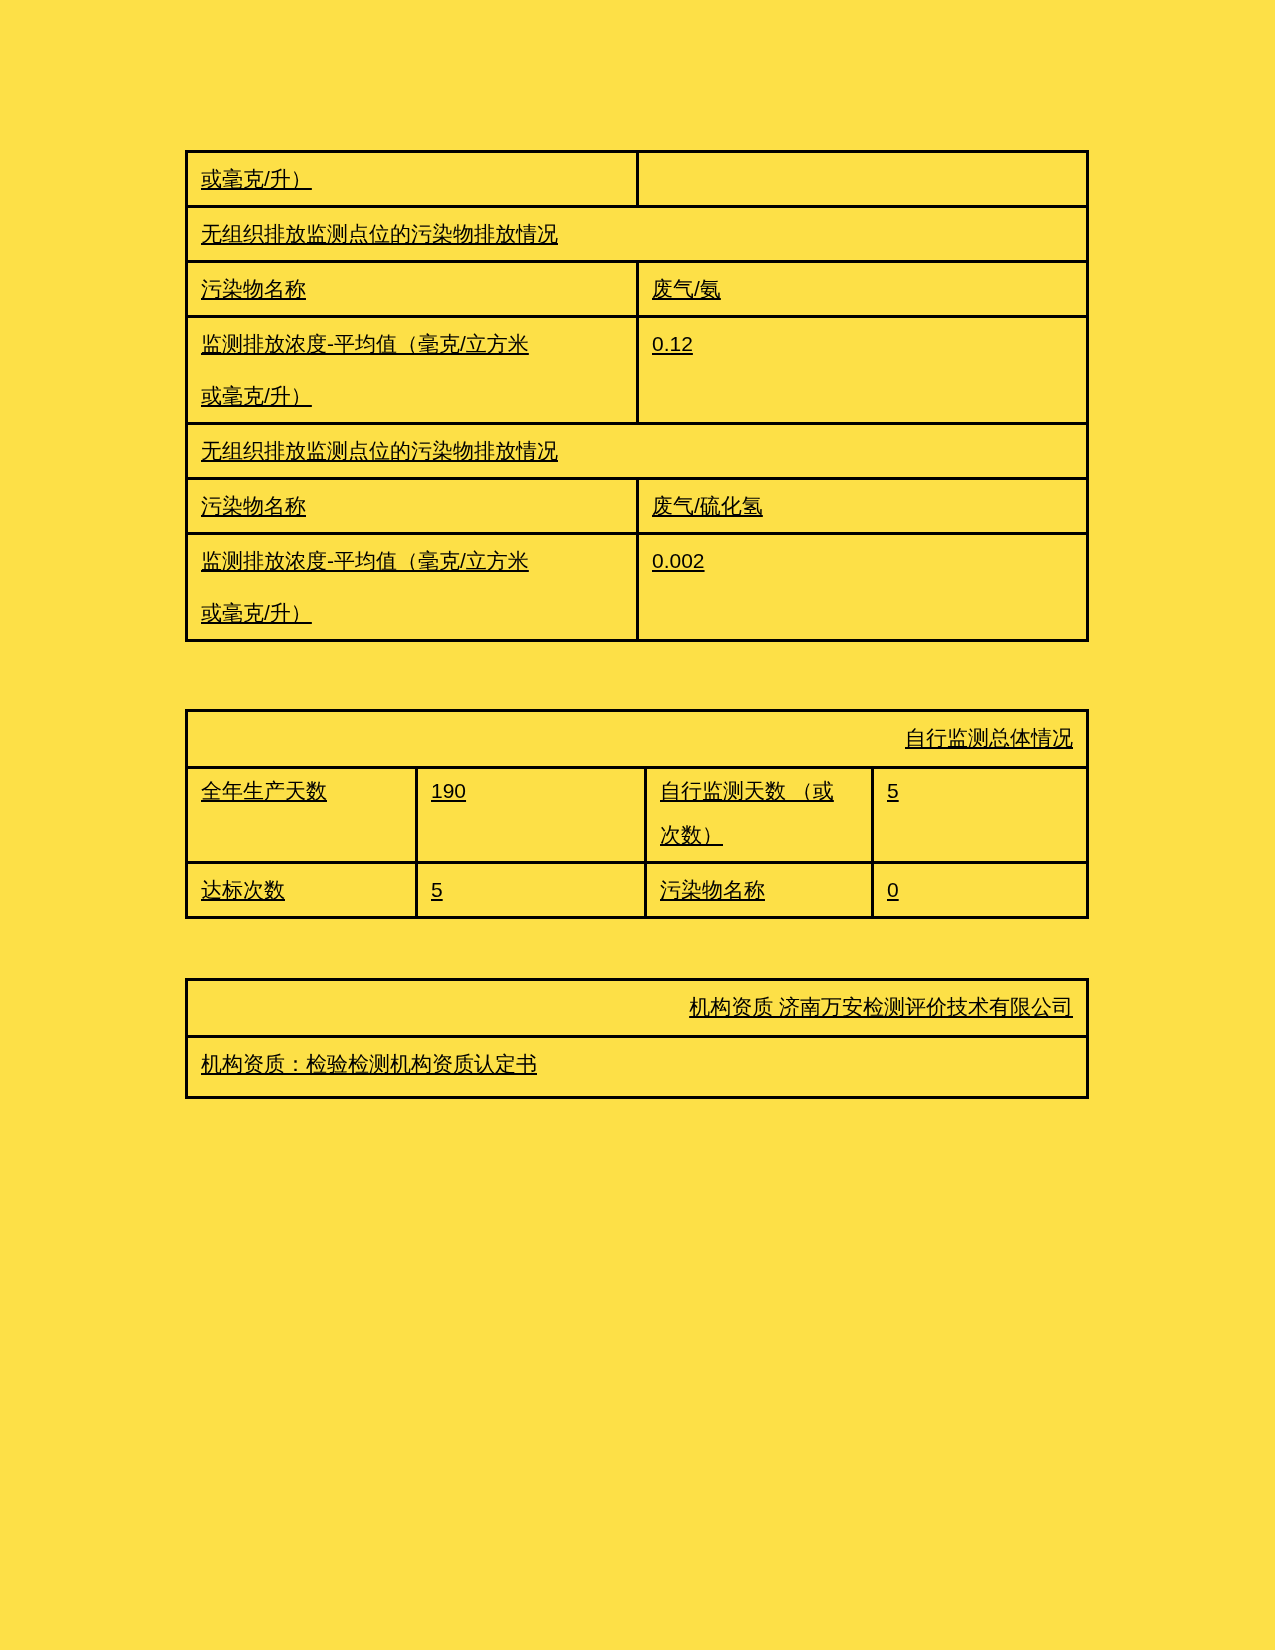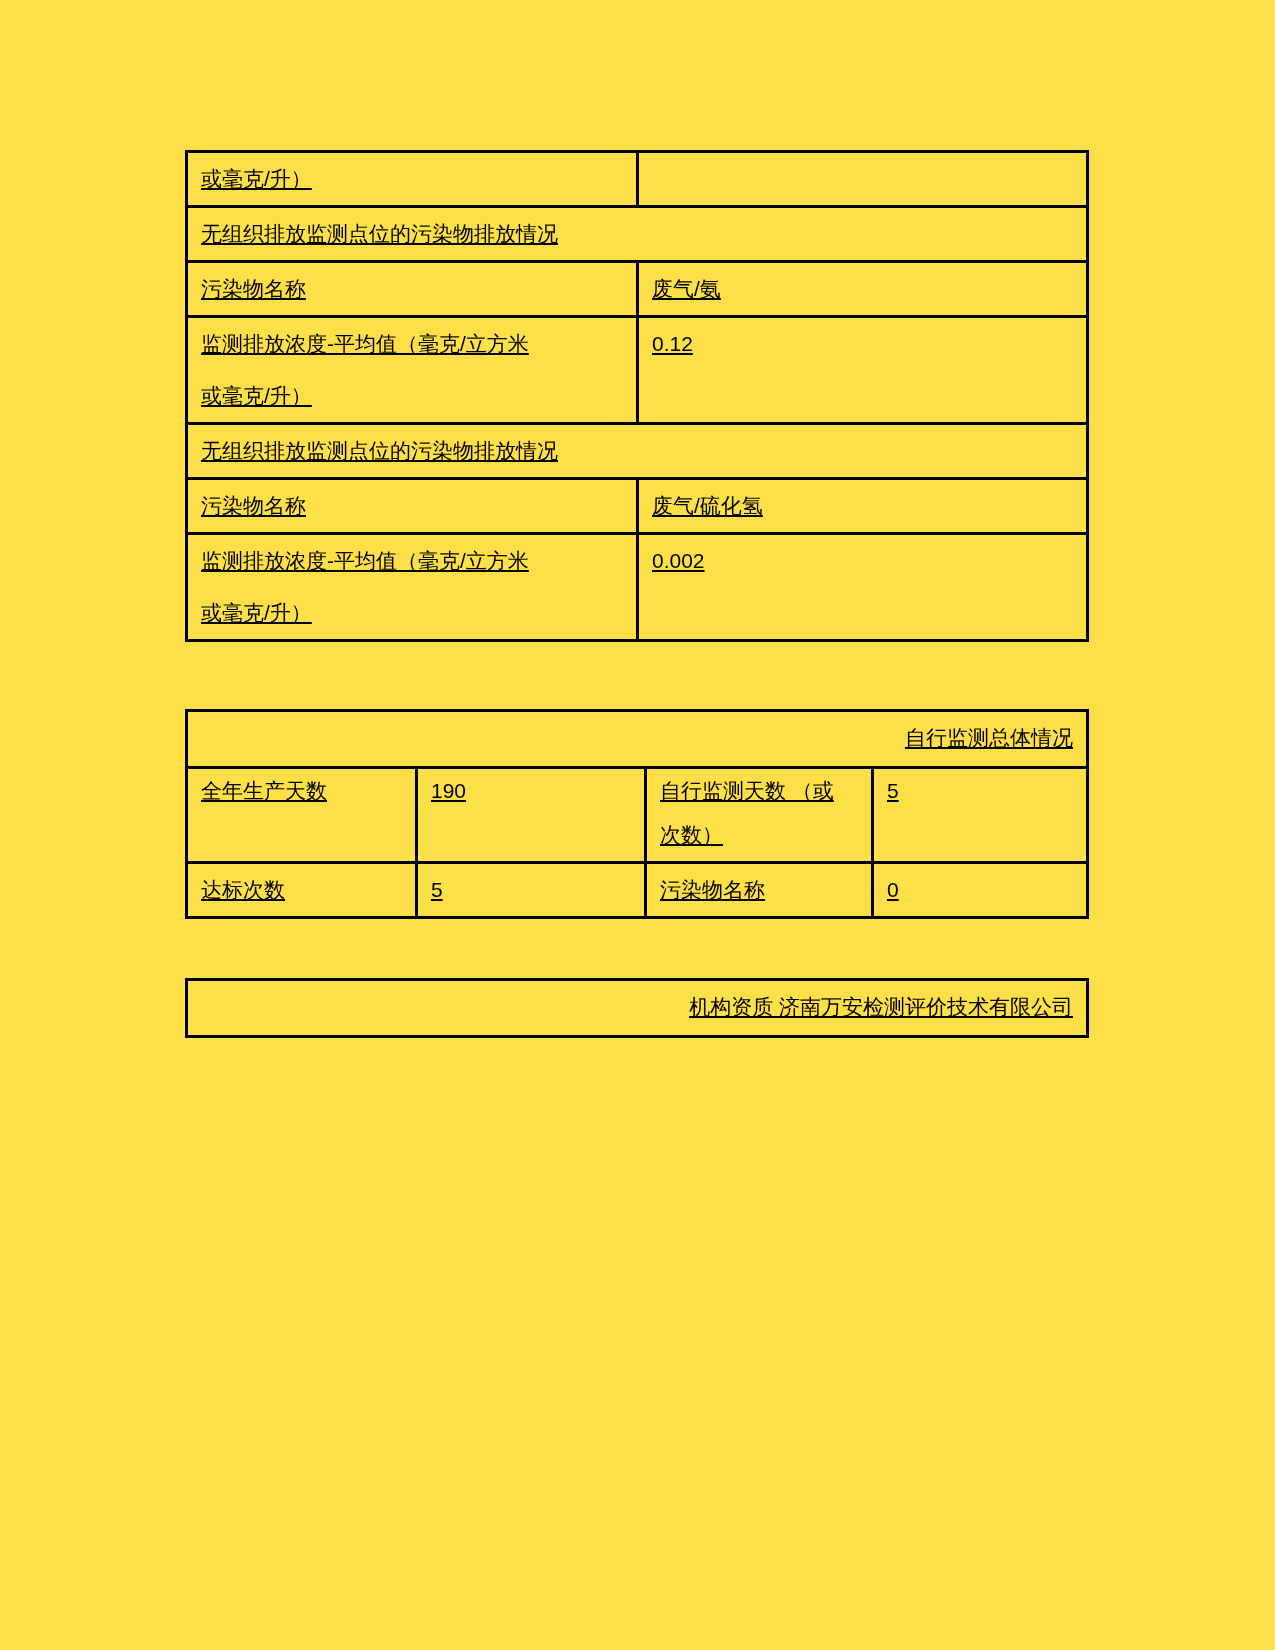--- a/index.html
+++ b/index.html
@@ -120,16 +120,19 @@
   <div class="gap2"></div>
 
   <table class="tbl">
     <colgroup>
         <col style="width:901px">
       </colgroup>
     <tbody>
     <tr class="h54">
       <td>机构资质 济南万安检测评价技术有限公司</td>
     </tr>
+    <tr class="h58">
+      <td>机构资质：检验检测机构资质认定书</td>
+    </tr>
   </tbody>
     </table>
 
 </div>
 
 </body></html>

